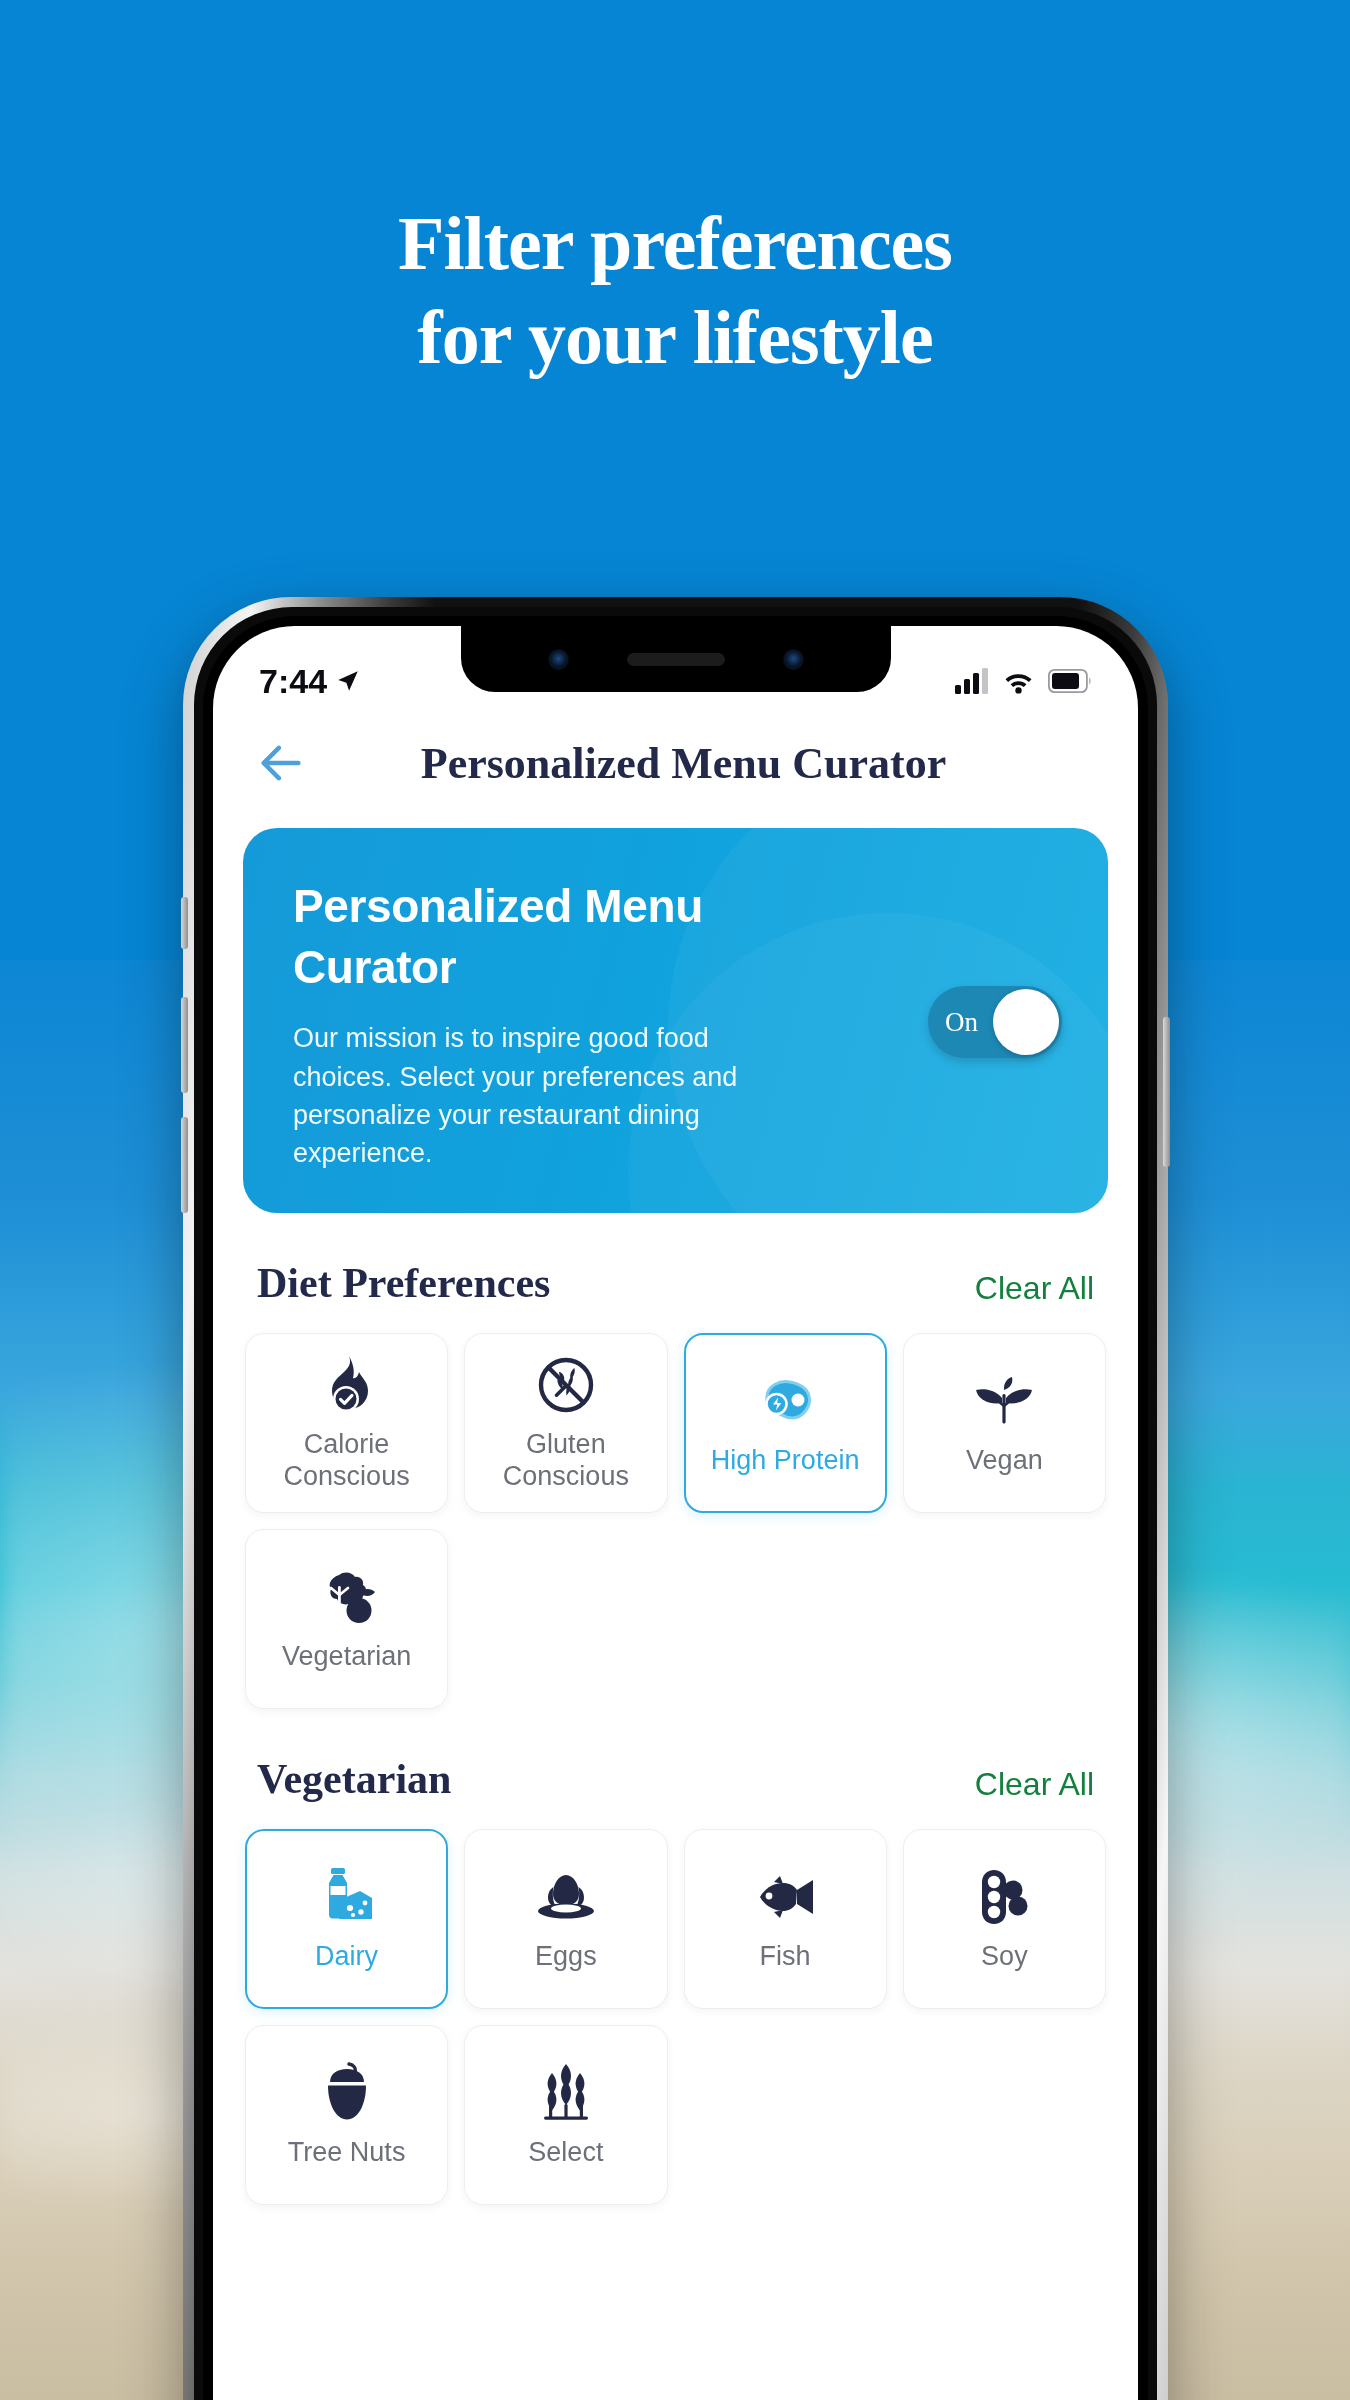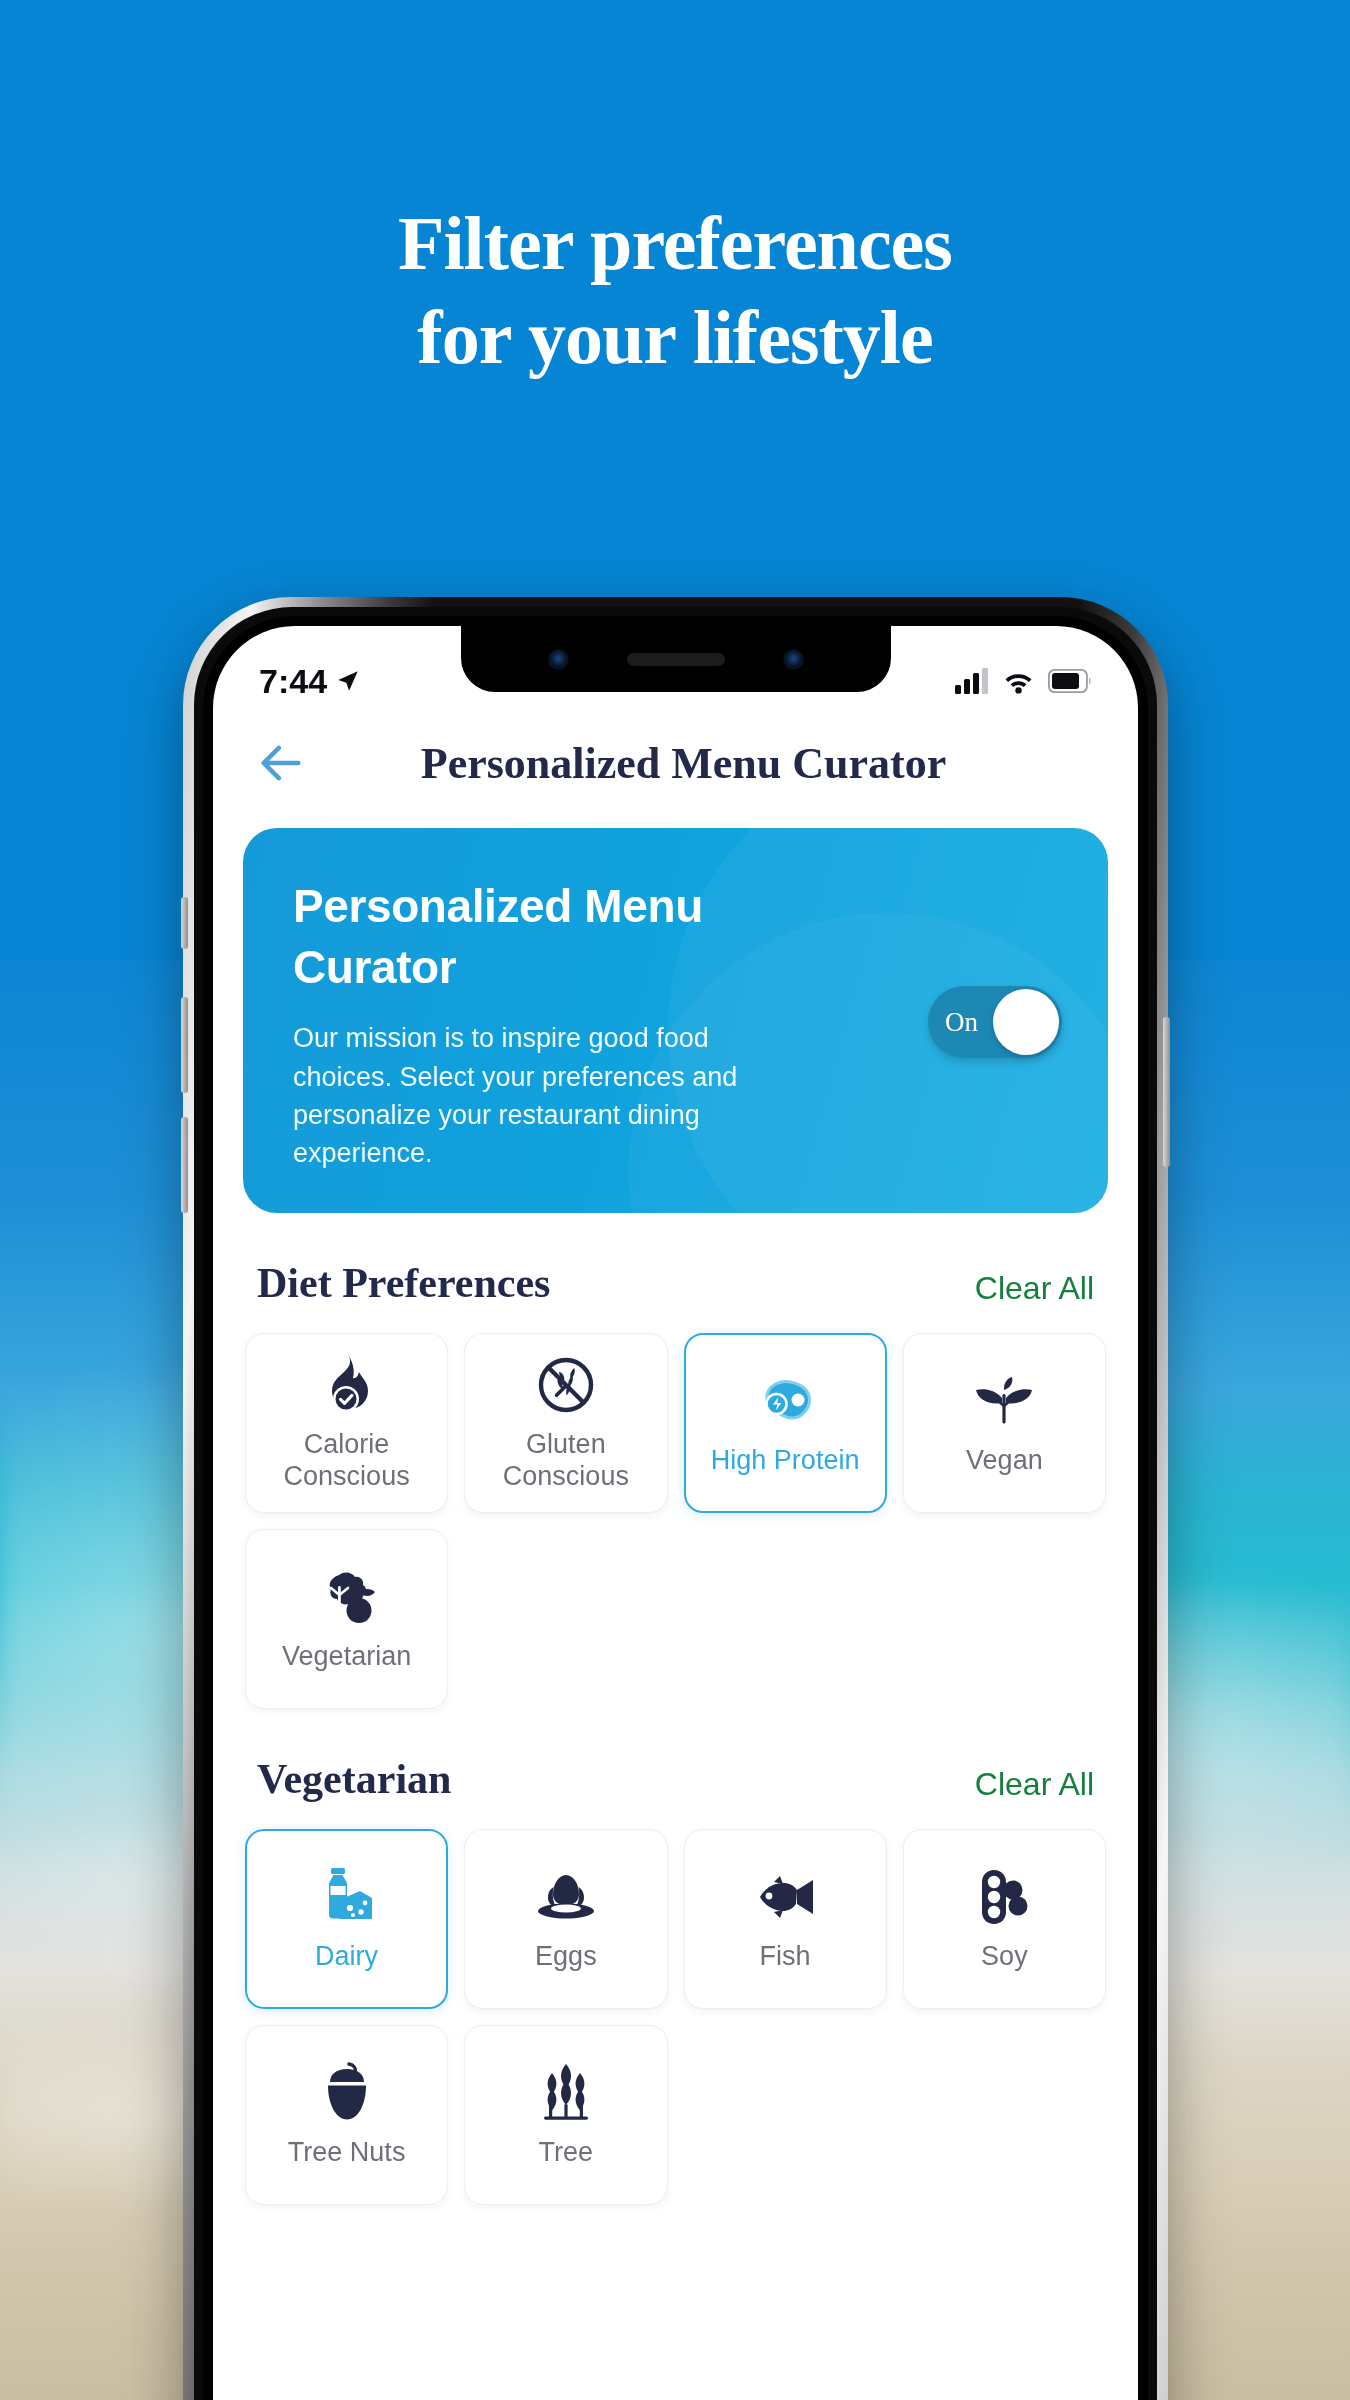--- a/index.html
+++ b/index.html
@@ -501,21 +501,21 @@
                 <path d="M17 27c3 3.6 4.4 7 4.4 10.6S20 45 17 48.6C14 45 12.6 41.2 12.6 37.6S14 30.6 17 27z"></path>
                 <path d="M45 11c3 3.6 4.4 7 4.4 10.6S48 29 45 32.6C42 29 40.6 25.2 40.6 21.6S42 14.6 45 11z"></path>
                 <path d="M45 27c3 3.6 4.4 7 4.4 10.6S48 45 45 48.6C42 45 40.6 41.2 40.6 37.6S42 30.6 45 27z"></path>
                 <rect x="14" y="42" width="3.2" height="14" rx="1.5"></rect>
                 <rect x="29.4" y="42" width="3.2" height="14" rx="1.5"></rect>
                 <rect x="44.8" y="42" width="3.2" height="14" rx="1.5"></rect>
                 <rect x="9" y="54.5" width="44" height="3.2" rx="1.6"></rect>
               </g>
             </svg>
           </div>
-          <div class="chip-lab">Tree</div>
+          <div class="chip-lab">Select</div>
         </div>
 
         <div class="chip chip-blank"></div>
       </div>
 
     </div>
   </div>
 </div>
 
 </body></html>

